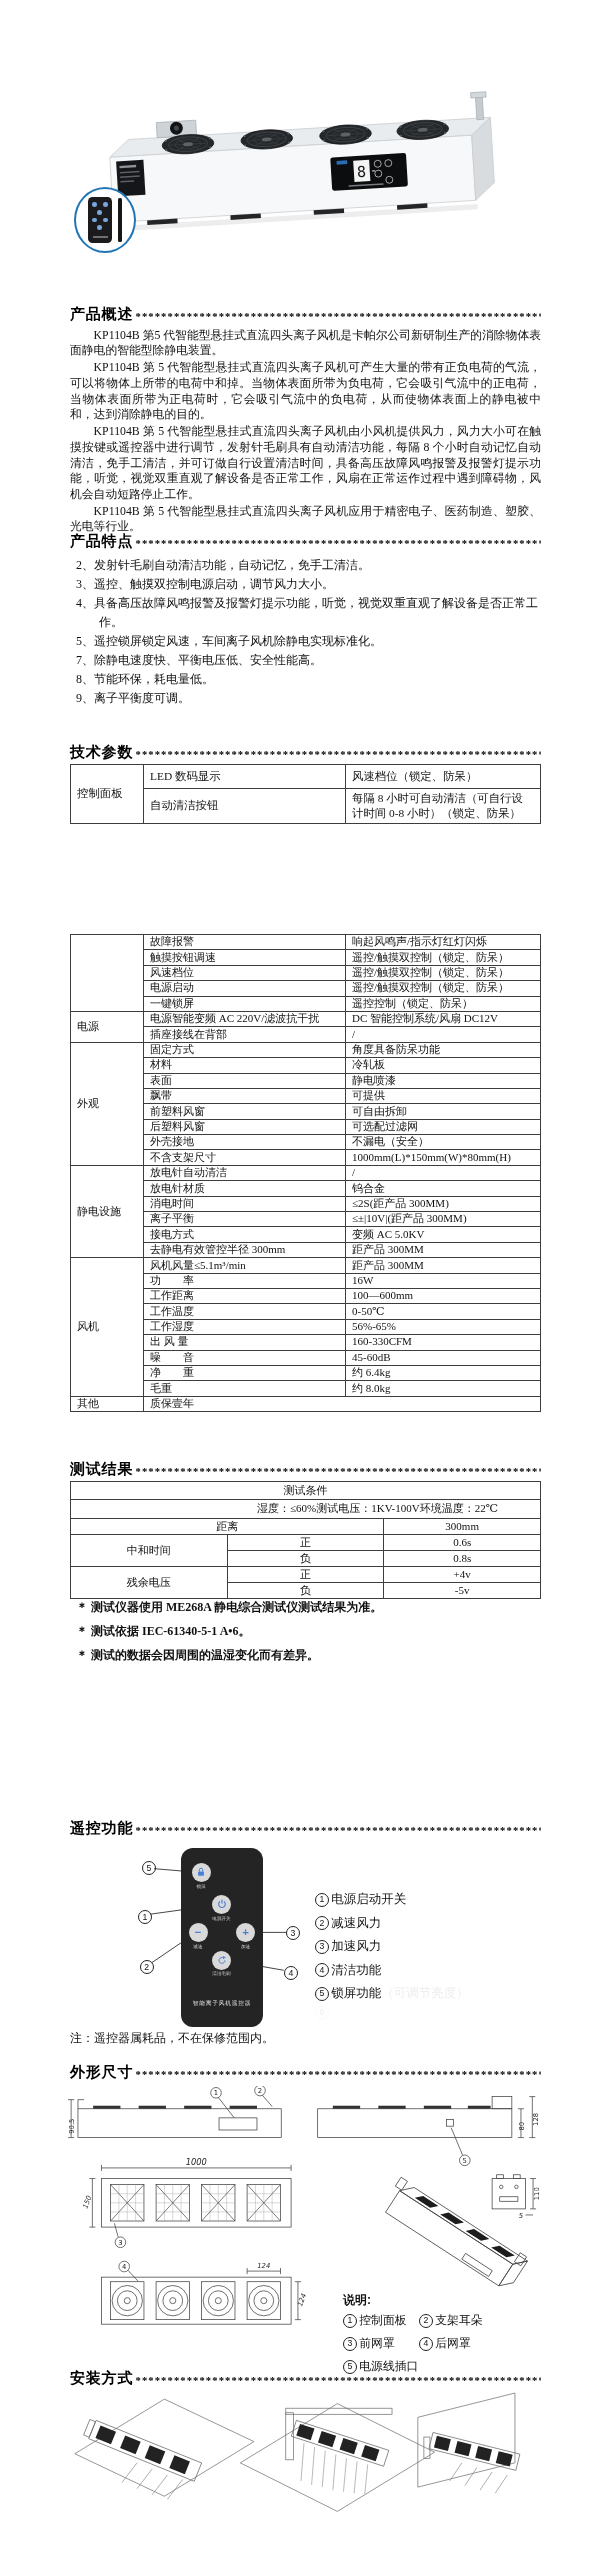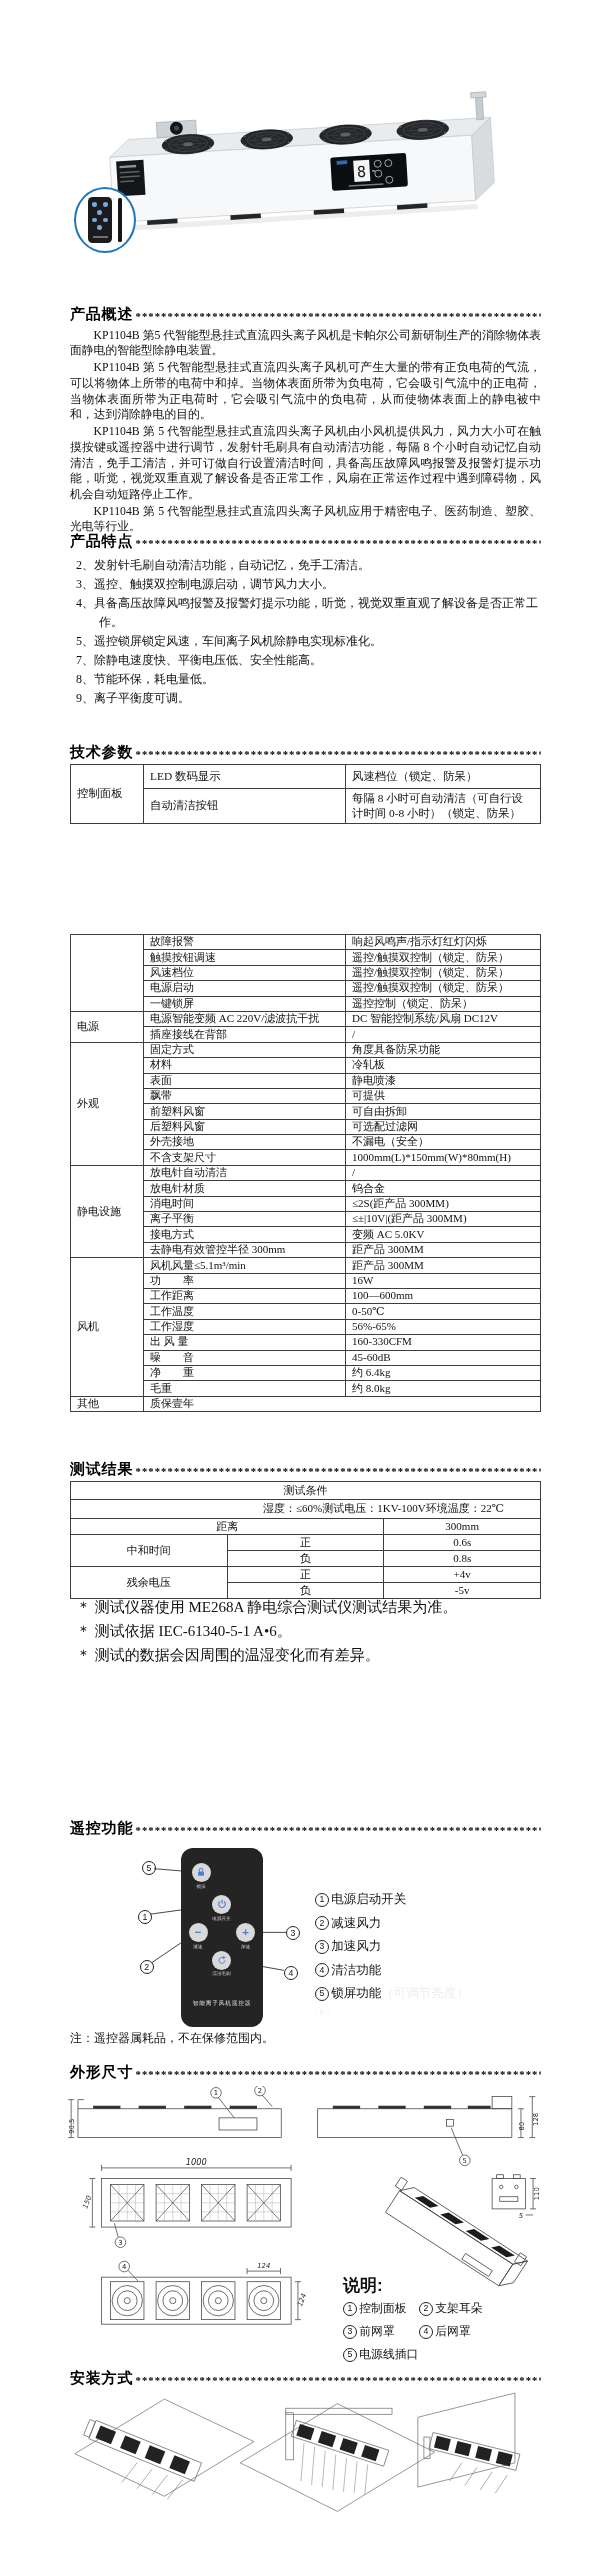--- a/index.html
+++ b/index.html
@@ -23,25 +23,25 @@
   .spec td{border:0.8px solid #3d3d3d;padding:0 6px;height:14.4px;line-height:1.25;overflow:hidden;}
   .spec .gcol{width:60px;}
   .spec .lcol{width:189px;}
   .spec td.g{vertical-align:middle;}
   .t1{width:471px;font-size:11.4px;}
   .t1 td{border:0.8px solid #3d3d3d;padding:1.5px 6px;line-height:1.35;}
   .t1 .r1 td{height:20px;}
   .t1 .gcol{width:60px;}
   .t1 .lcol{width:189px;}
   .test{width:471px;font-size:11px;text-align:center;}
-  .test td{border:0.8px solid #3d3d3d;padding:0 15px;height:14.4px;}
+  .test td{border:0.8px solid #3d3d3d;padding:0 21px;height:14.4px;}
   .test .c1{width:109px;}
   .test .c2{width:52px;}
   .cond{display:flex;justify-content:flex-end;padding:0 21px;}
-  .notes div{font-size:15px;line-height:24px;}
+  .notes div{font-size:12px;line-height:24px;font-weight:bold;}
   
   .cn{display:inline-flex;align-items:center;justify-content:center;width:12px;height:12px;
       border:0.8px solid #222;border-radius:50%;font-size:8.7px;line-height:1;margin-right:2.3px;
       font-family:"Liberation Sans","DejaVu Sans",sans-serif;flex:none;}
   
   .remote-body{position:absolute;width:82px;height:179px;background:#242424;border-radius:12px;}
   .rbtn{position:absolute;width:19px;height:19px;border-radius:50%;background:#d9d9d9;
         display:flex;align-items:center;justify-content:center;}
   .rlbl{position:absolute;width:43px;text-align:center;font-size:4.6px;color:#cfcfcf;
         font-family:"Liberation Sans","DejaVu Sans",sans-serif;}
@@ -50,22 +50,22 @@
   .brand{position:absolute;width:82px;text-align:center;font-size:5.7px;color:#e6e6e6;
          letter-spacing:0.8px;font-family:"Liberation Sans","DejaVu Sans",sans-serif;}
   .legend-row{font-size:12.5px;line-height:23.5px;display:flex;align-items:center;white-space:nowrap;}
   .ghost{color:#000;opacity:0.08;}
   
   .remote-circle{width:58px;height:62px;border:2.3px solid #2176b5;border-radius:50%;
                  background:#fff;display:flex;align-items:center;justify-content:center;gap:5.3px;}
   .mini-remote{width:24px;height:46px;background:#1b1b1d;border-radius:4.6px;position:relative;}
   .mini-dot{position:absolute;width:4.6px;height:4.6px;border-radius:50%;background:#7aa7e0;}
   .mini-stick{width:3.8px;height:44px;background:#161618;border-radius:1.5px;}
-  .dim-legend-title{font-size:17px;font-weight:bold;
-                    font-family:"Liberation Sans","DejaVu Sans",sans-serif;}
+  .dim-legend-title{font-size:12px;font-weight:bold;
+                    font-family:"Liberation Sans","DejaVu Sans",sans-serif;margin-top:18px;}
   .dim-legend .legend-row{font-size:11.8px;line-height:23px;}
   .note-line{font-size:12px;}
 </style>
 </head>
 <body>
 
 <div class="abs" style="left:0;top:0;width:608px;height:2576px;">
 
   <svg class="abs" style="left:74px;top:49px;" width="441" height="220" viewBox="0 0 580 290">
     <defs>

